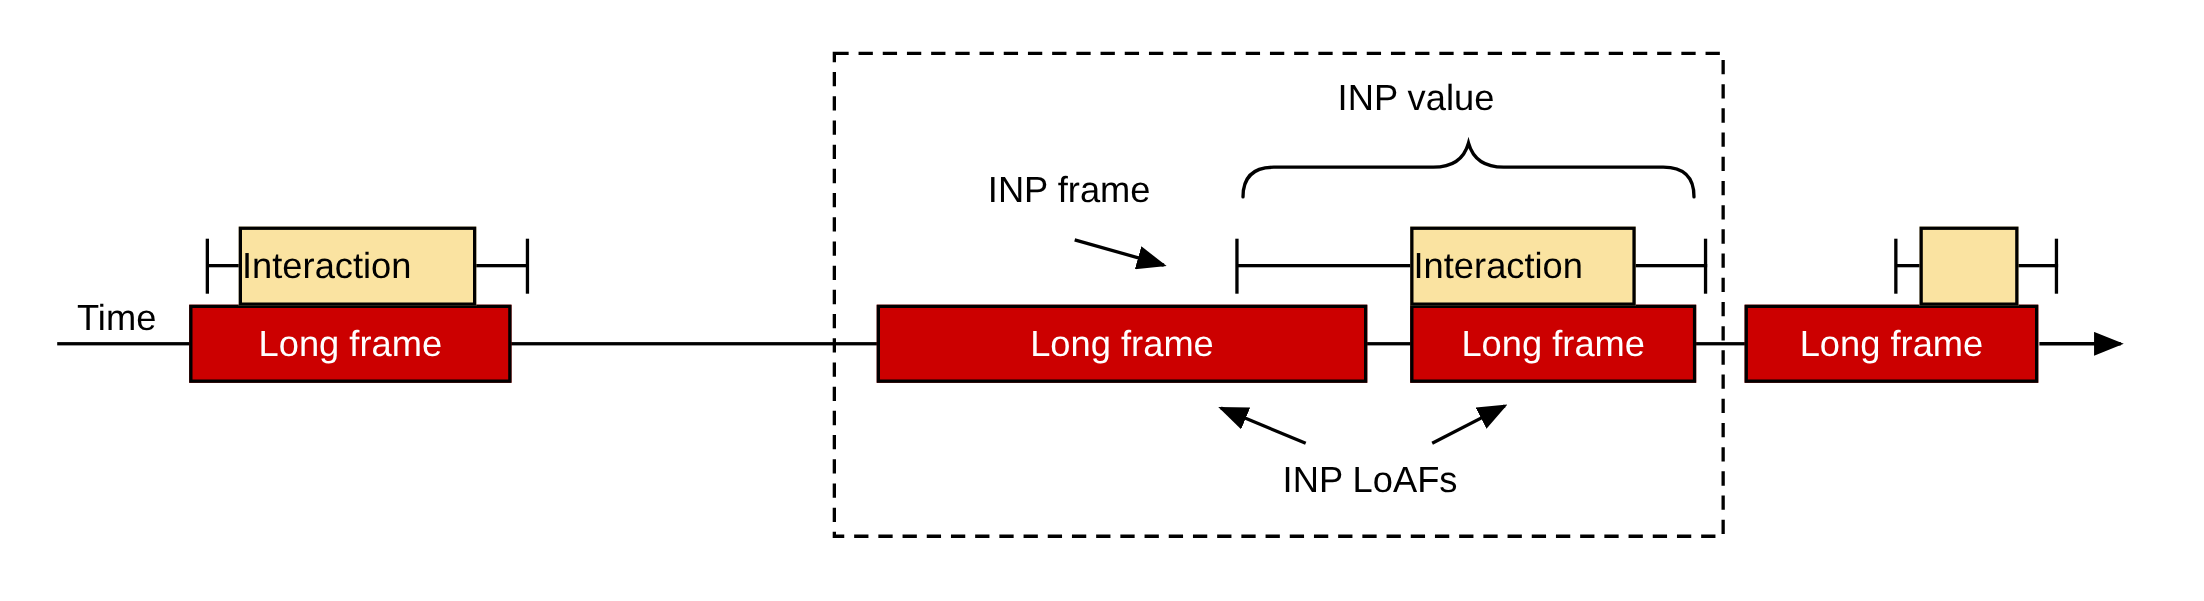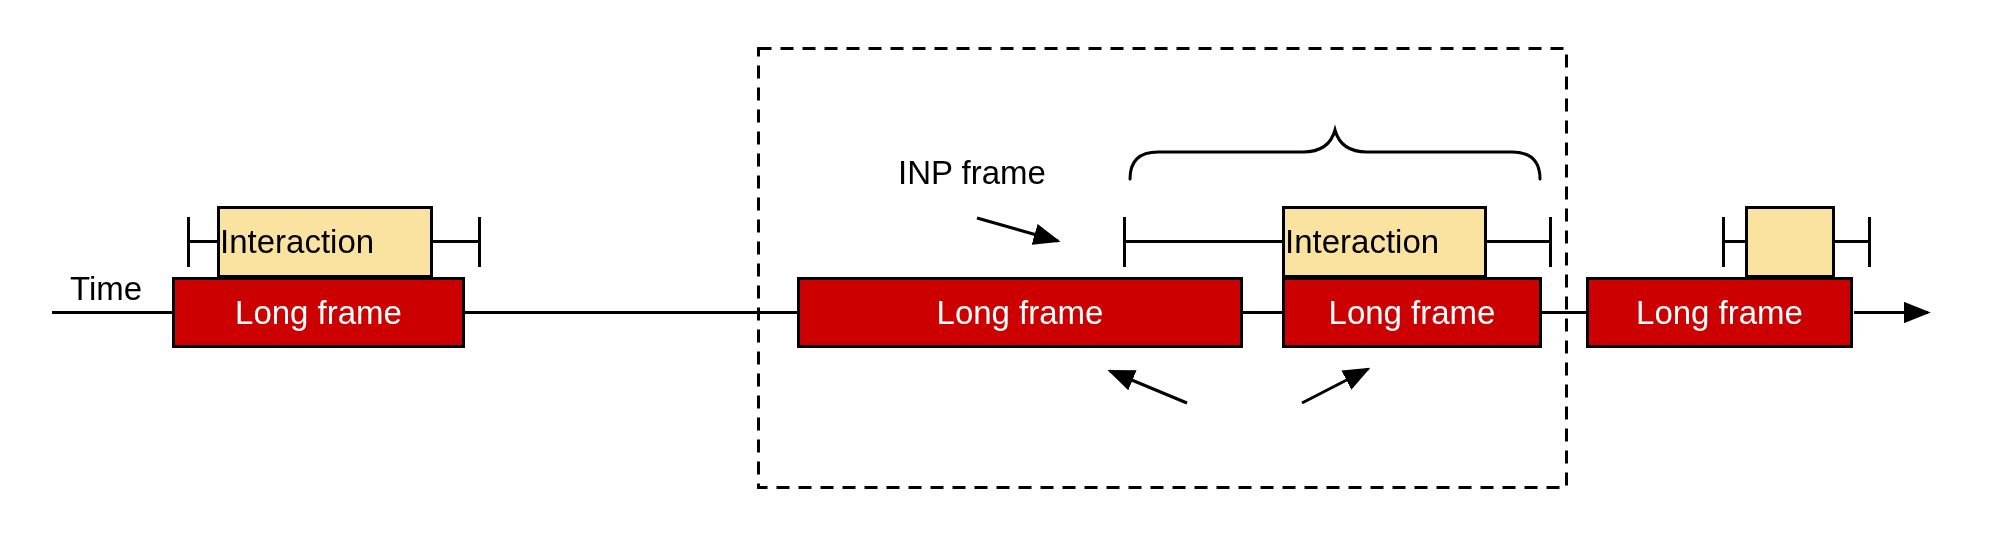--- a/index.html
+++ b/index.html
@@ -133,20 +133,22 @@
     <span>Interaction</span>
   </div>
   <div class="interaction" style="left:1282px; width:205px;">
     <span>Interaction</span>
   </div>
   <div class="interaction" style="left:1745px; width:90px;">
     <span></span>
   </div>
 
   <div class="label" style="left:898px;  top:156px;">INP frame</div>
+  <div class="label" style="left:1216px; top:72px;">INP value</div>
+  <div class="label" style="left:1166px; top:419px;">INP LoAFs</div>
 
   <svg class="overlay" width="2004" height="546" viewBox="0 0 2004 546">
     <defs>
       <marker id="ah" viewBox="0 0 10 8" markerWidth="9" markerHeight="7.2" refX="9" refY="4" orient="auto" markerUnits="strokeWidth">
         <path d="M0,0 L10,4 L0,8 Z" class="arrowhead-fill"></path>
       </marker>
     </defs>
 
     <rect x="758.5" y="48.5" width="808" height="439" class="stroke" stroke-dasharray="13 9"></rect>
 

